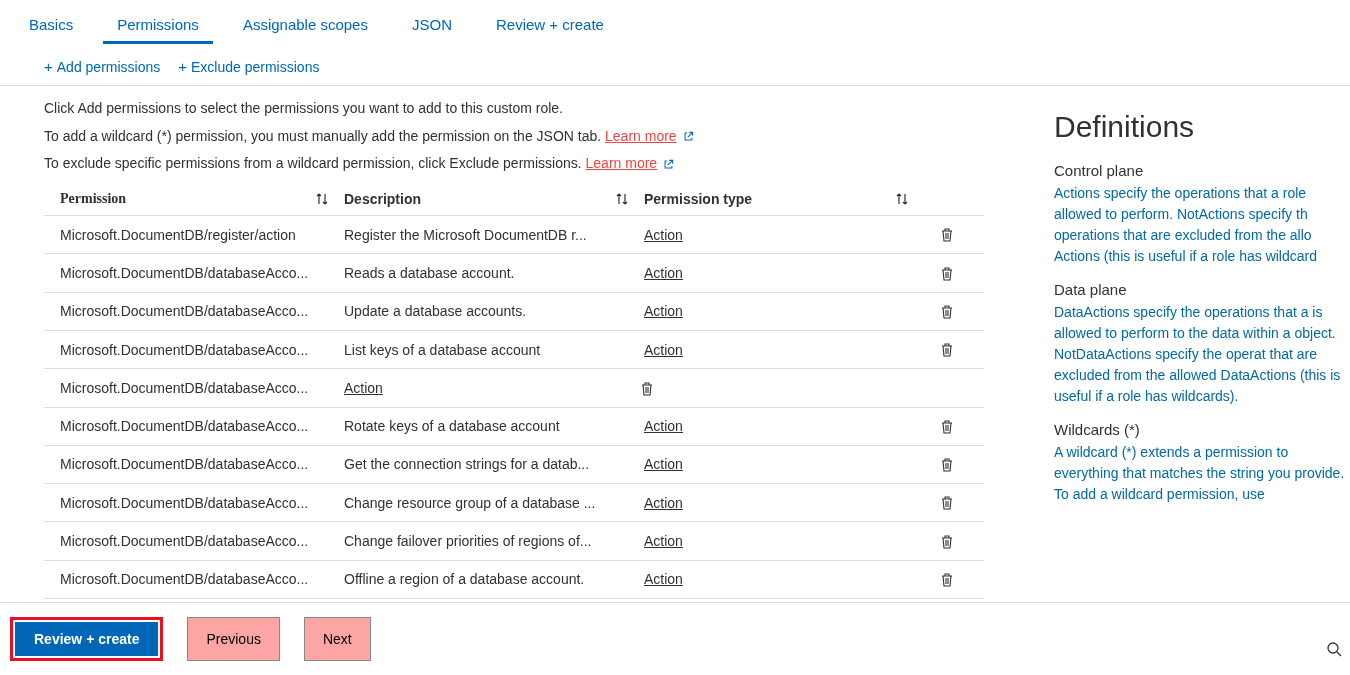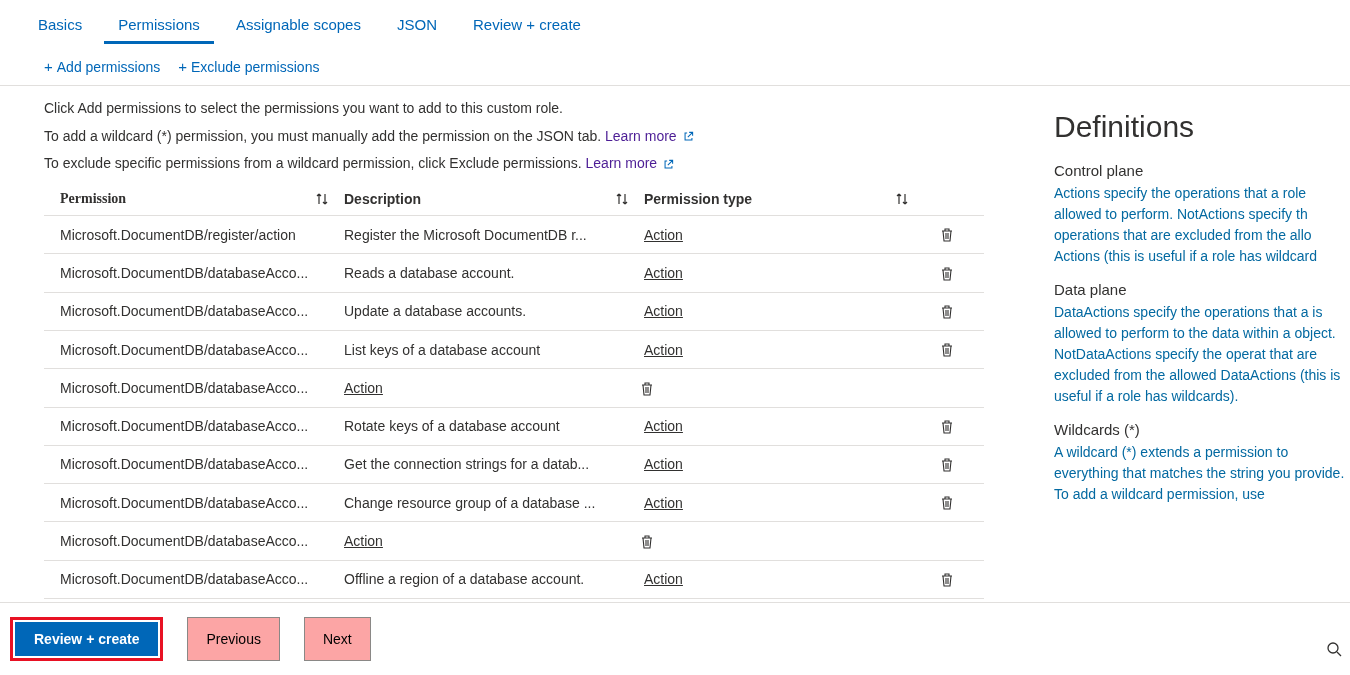--- a/index.html
+++ b/index.html
@@ -1,31 +1,31 @@
 <!DOCTYPE html>
 <html><head>
 <meta charset="utf-8">
 <style>
 * { box-sizing: border-box; margin: 0; padding: 0; }
 body { font-family: "Segoe UI", Arial, sans-serif; font-size: 14px; color: #323130; background: #fff; width: 1350px; height: 675px; overflow: hidden; position: relative; }
 
-.tabs { display: flex; gap: 8px; padding: 8px 15px 0 15px; border-bottom: none; margin-left: 9px; }
+.tabs { display: flex; gap: 16px; padding: 8px 15px 0 15px; border-bottom: none; }
 .tab { padding: 8px 14px; color: #0067b8; cursor: pointer; font-size: 15px; }
 .tab.active { border-bottom: 3px solid #0067b8; font-weight: 400; }
 
 .actions { display: flex; gap: 18px; padding: 14px 44px 10px 44px; border-bottom: 1px solid #e1dfdd; }
 .action-btn { color: #0067b8; cursor: pointer; font-size: 14px; display: flex; align-items: center; gap: 4px; }
 .plus { font-size: 15px; }
 
 .content { display: flex; }
 .main { flex: 0 0 1020px; padding: 12px 0 0 44px; }
 .side { flex: 1; padding: 24px 0 0 34px; overflow: hidden; }
 
 .helptext { font-size: 14px; color: #323130; line-height: 1.55; margin-bottom: 6px; }
-.link { color: #4c1d95; cursor: pointer; }
+.link { color: #ef4444; cursor: pointer; text-decoration: underline; }
 .ext-icon { font-size: 11px; color: #0067b8; margin-left: 2px; }
 
 .table { width: 940px; margin-top: 8px; }
 .thead { display: flex; border-bottom: 1px solid #e1dfdd; padding: 8px 0; }
 .th { display: flex; align-items: center; justify-content: space-between; padding: 0 14px 0 0; font-weight: 600; font-size: 14px; }
 .th-perm { width: 300px; padding-left: 16px; font-family: Liberation Serif, serif; }
 .th-desc { width: 300px; }
 .th-type { width: 280px; }
 .th-act { width: 60px; }
 .sort-icon { width: 16px; height: 16px; }
@@ -170,20 +170,21 @@
           <div class="trow">
             <div class="td td-perm">Microsoft.DocumentDB/databaseAcco...</div>
             <div class="td td-desc">Change resource group of a database ...</div>
             <div class="td td-type">Action</div>
             <div class="td td-act"><svg class="trash" viewBox="0 0 16 16">
                 <path fill="none" stroke="#323130" stroke-width="1.1" d="M3 4h10M6 4V2h4v2M4 4l1 10h6l1-10M7 6v6M9 6v6"></path>
               </svg></div>
           </div>
           <div class="trow">
             <div class="td td-perm">Microsoft.DocumentDB/databaseAcco...</div>
+            <div class="td td-desc">Change failover priorities of regions of...</div>
             <div class="td td-type">Action</div>
             <div class="td td-act"><svg class="trash" viewBox="0 0 16 16">
                 <path fill="none" stroke="#323130" stroke-width="1.1" d="M3 4h10M6 4V2h4v2M4 4l1 10h6l1-10M7 6v6M9 6v6"></path>
               </svg></div>
           </div>
           <div class="trow">
             <div class="td td-perm">Microsoft.DocumentDB/databaseAcco...</div>
             <div class="td td-desc">Offline a region of a database account.</div>
             <div class="td td-type">Action</div>
             <div class="td td-act"><svg class="trash" viewBox="0 0 16 16">

